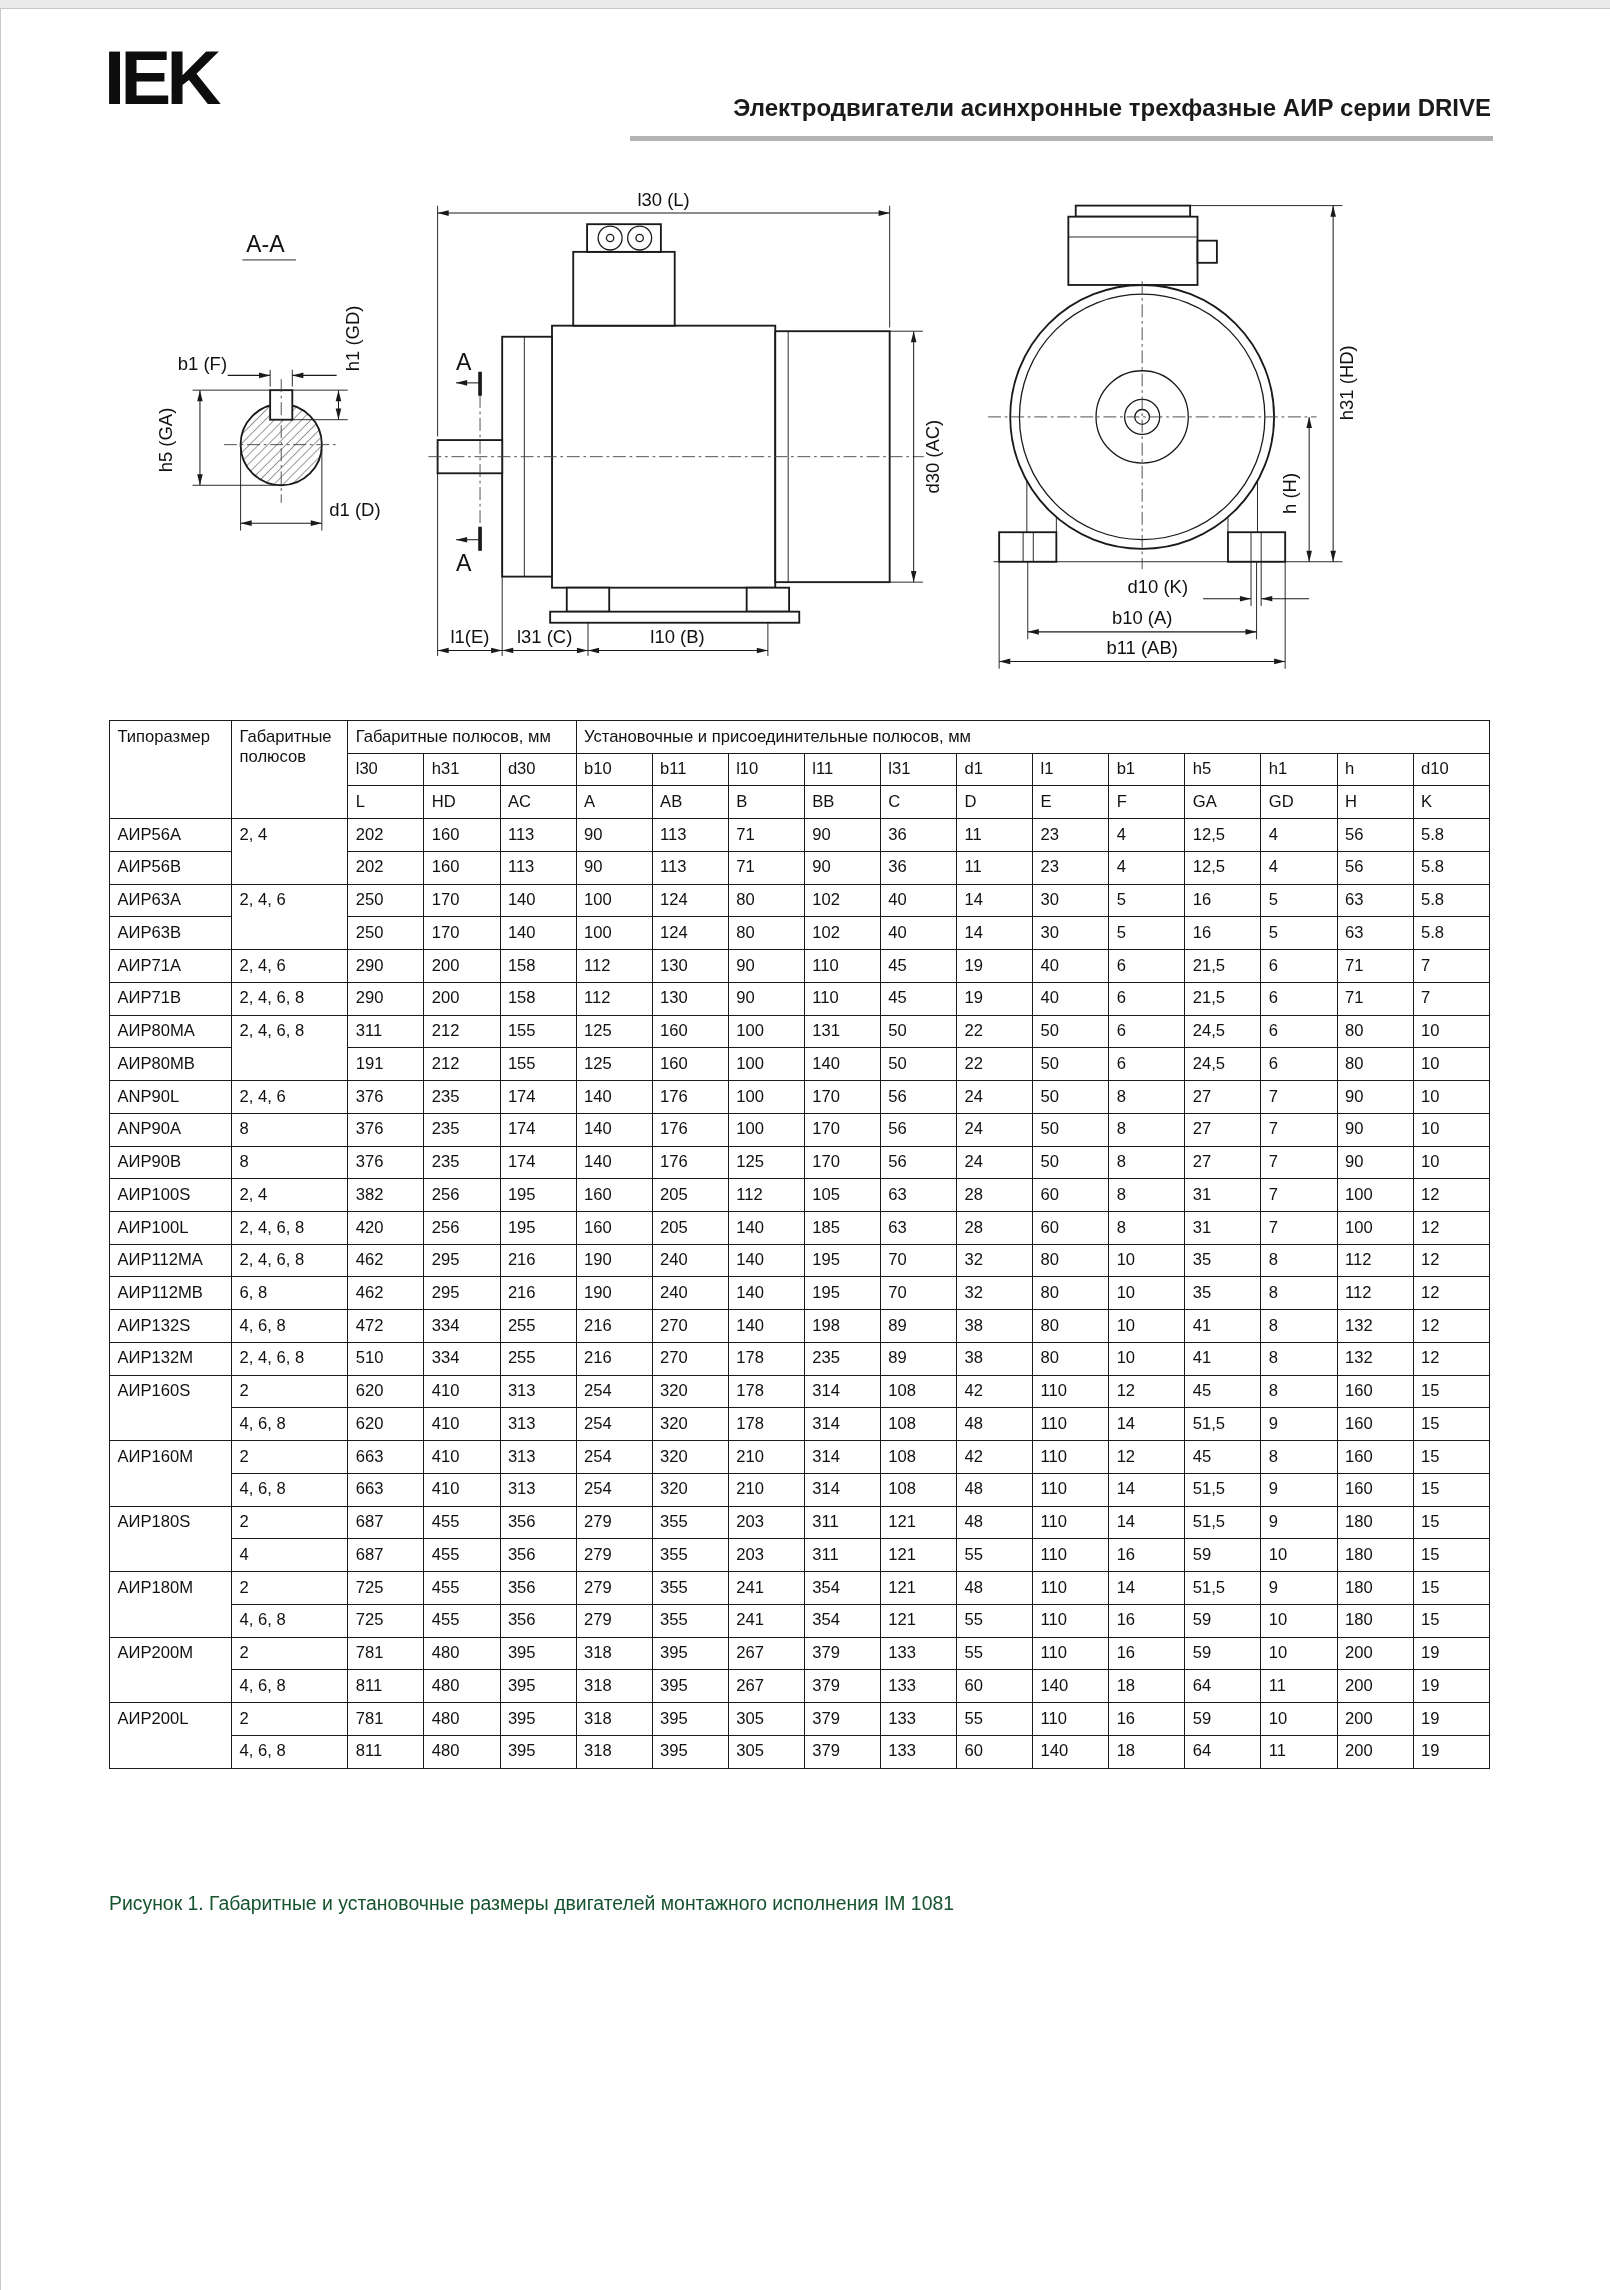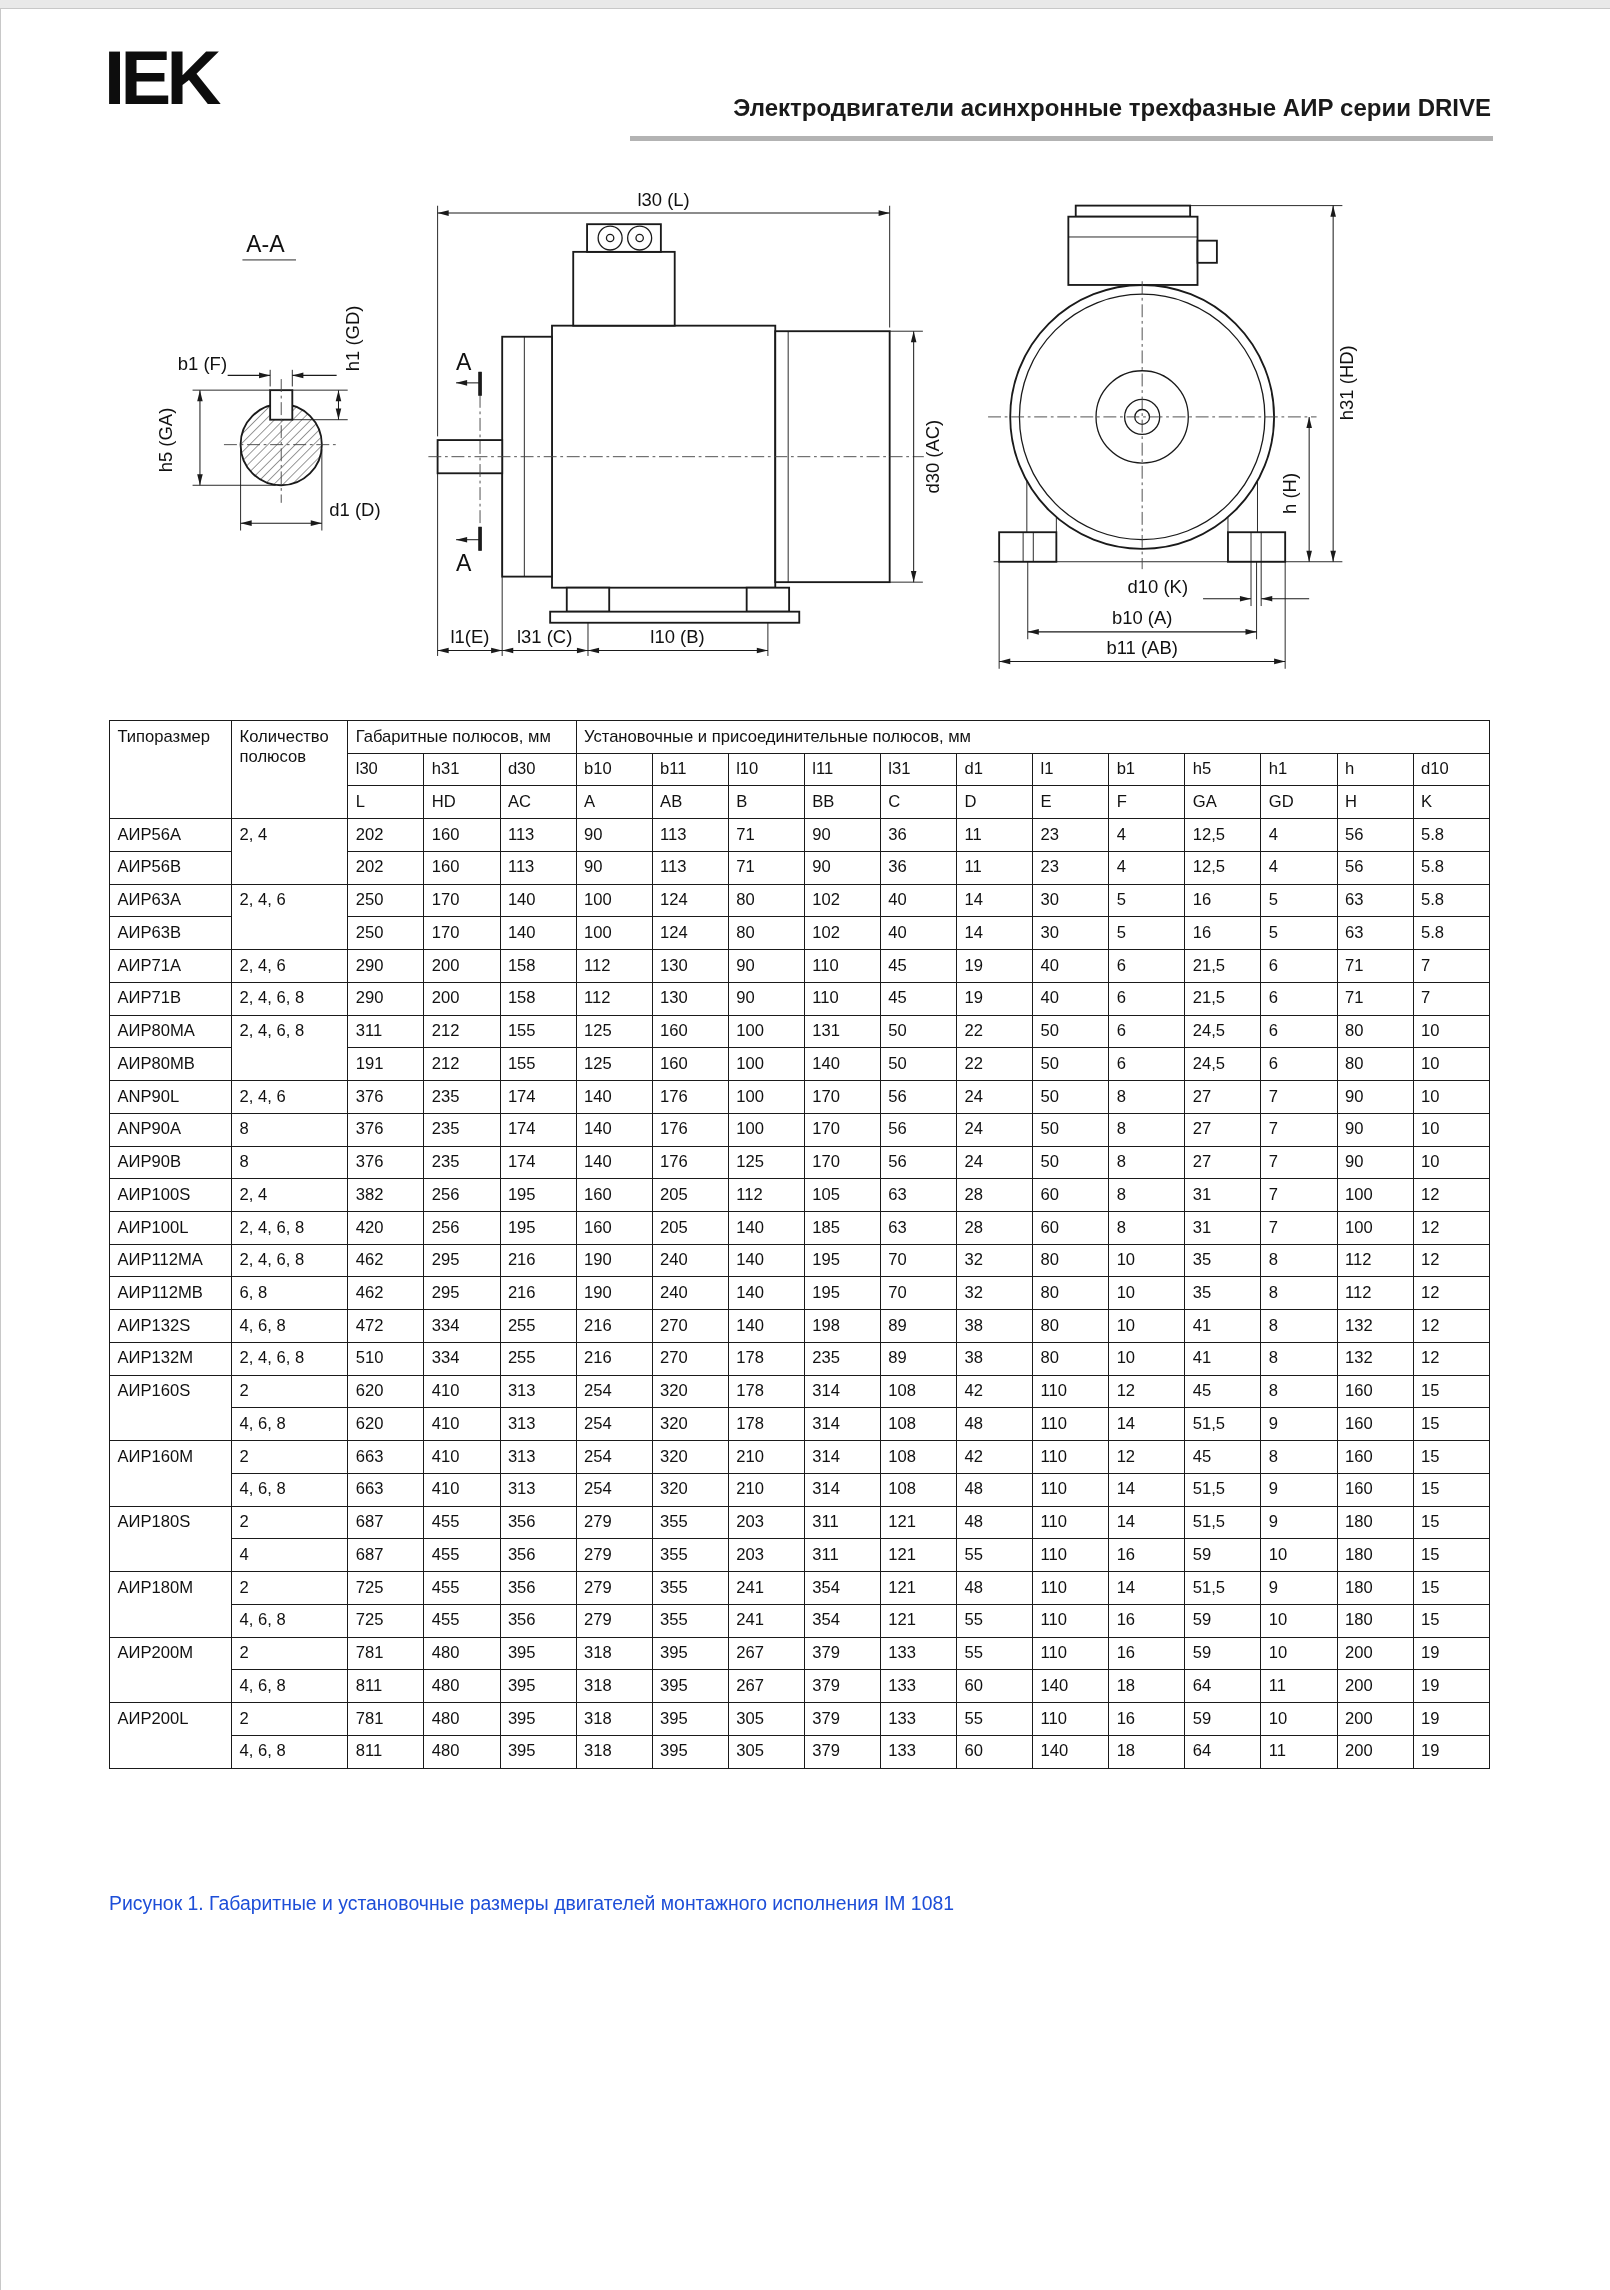--- a/index.html
+++ b/index.html
@@ -37,21 +37,21 @@
   table.dim-table {
     border-collapse:collapse; table-layout:fixed; width:1381px;
     font-size:16.6px; color:#111;
   }
   table.dim-table th, table.dim-table td {
     border:0.9px solid #1a1a1a; font-weight:400; text-align:left;
     vertical-align:top; padding:5.5px 3.7px 5.5px 7.4px; line-height:1.25;
     overflow:hidden; white-space:nowrap;
   }
   table.dim-table th.th-wrap { white-space:normal; }
-  .caption { position:absolute; left:108px; top:1883px; font-size:19.4px; color:#1d4ed8; margin:0; }
+  .caption { position:absolute; left:108px; top:1883px; font-size:19.4px; color:#14532d; margin:0; }
 </style>
 </head>
 <body>
 
 <svg width="0" height="0" style="position:absolute">
   <defs>
     <marker id="arr" markerWidth="13" markerHeight="7" refX="12.5" refY="3.5" orient="auto-start-reverse" markerUnits="userSpaceOnUse">
       <path d="M0.5,0.5 L12.5,3.5 L0.5,6.5 z" fill="#1a1a1a"></path>
     </marker>
     <pattern id="hatch" width="7" height="7" patternUnits="userSpaceOnUse" patternTransform="rotate(45)">
@@ -245,21 +245,21 @@
         <col style="width:76px">
           <col style="width:76px">
           <col style="width:76px">
         <col style="width:76px">
           <col style="width:76px">
           <col style="width:76px">
       </colgroup>
       <thead>
         <tr>
           <th rowspan="3" class="th-wrap">Типоразмер</th>
-          <th rowspan="3" class="th-wrap">Количество полюсов</th>
+          <th rowspan="3" class="th-wrap">Габаритные полюсов</th>
           <th colspan="3">Габаритные полюсов, мм</th>
           <th colspan="12">Установочные и присоединительные полюсов, мм</th>
         </tr>
         <tr id="dim-codes-row">
             <th>l30</th>
             <th>h31</th>
             <th>d30</th>
             <th>b10</th>
             <th>b11</th>
             <th>l10</th>

